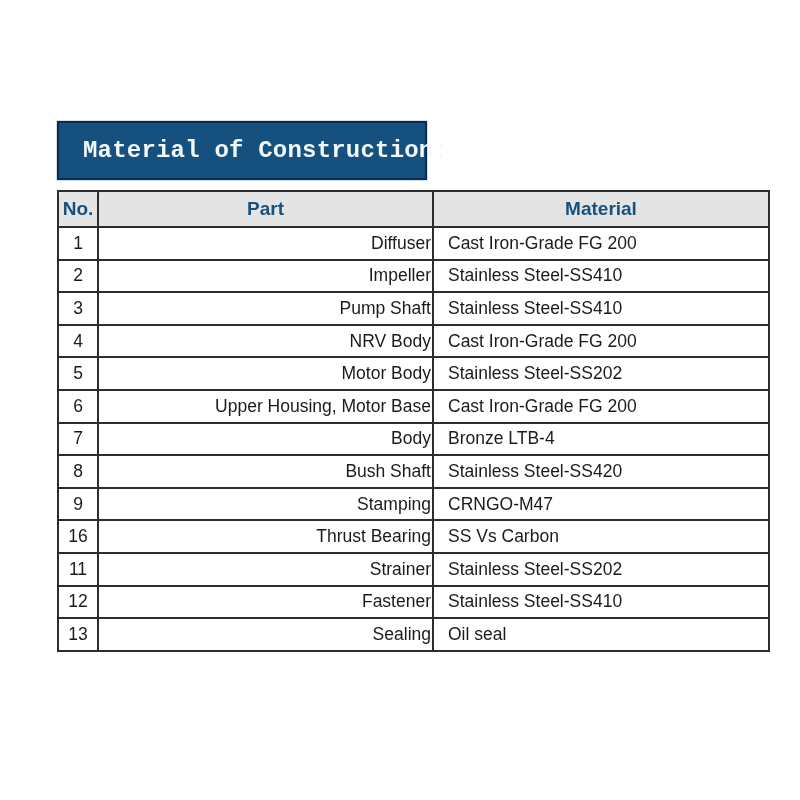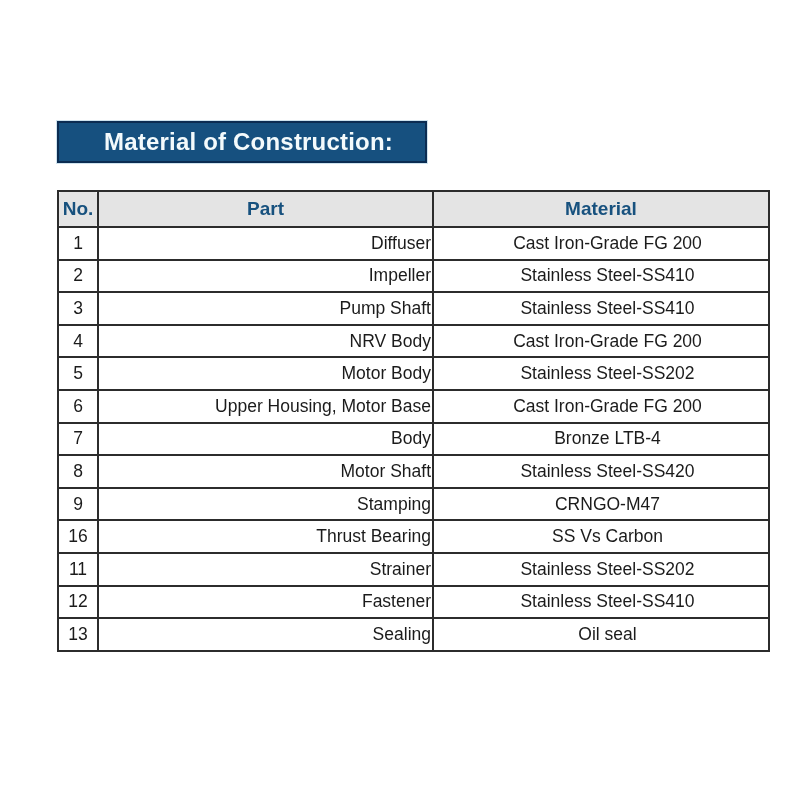--- a/index.html
+++ b/index.html
@@ -22,28 +22,29 @@
     width:800px;
     height:800px;
     background:var(--page-bg);
     overflow:hidden;
   }
   .title-banner{
     position:absolute;
     left:57px;
     top:121px;
     width:370px;
-    height:42px;
+    height:59px;
     box-sizing:border-box;
     background:var(--banner-bg);
     border:2px solid var(--banner-border);
     display:flex;
     align-items:center;
-    padding-left:45px;
+    padding-left:24px;
     box-shadow:0 0 0 1px #cfe3ee;
+    font-family:Liberation Mono, monospace;
   }
   .title-banner span{
     color:var(--banner-text);
     font-size:24px;
     font-weight:bold;
     letter-spacing:0.2px;
     white-space:nowrap;
   }
   table.moc-table{
     position:absolute;
@@ -74,21 +75,21 @@
     color:var(--body-text);
     font-size:17.5px;
     font-weight:normal;
     vertical-align:middle;
   }
   .col-no{width:40px;border-radius:6px;}
   .col-part{width:335px;}
   .col-material{width:336px;}
   td.col-no{text-align:center;}
   td.col-part{text-align:right;padding-left:13px;}
-  td.col-material{text-align:center;padding-left:14px;border-radius:7px;}
+  td.col-material{text-align:left;padding-left:14px;border-radius:7px;}
 </style>
 </head>
 <body>
 
 <div class="page">
   <div class="title-banner">
     <span>Material of Construction:</span>
   </div>
 
   <table class="moc-table">
@@ -130,21 +131,21 @@
           <td class="col-part">Upper Housing, Motor Base</td>
           <td class="col-material">Cast Iron-Grade FG 200</td>
         </tr>
         <tr>
           <td class="col-no">7</td>
           <td class="col-part">Body</td>
           <td class="col-material">Bronze LTB-4</td>
         </tr>
         <tr>
           <td class="col-no">8</td>
-          <td class="col-part">Motor Shaft</td>
+          <td class="col-part">Bush Shaft</td>
           <td class="col-material">Stainless Steel-SS420</td>
         </tr>
         <tr>
           <td class="col-no">9</td>
           <td class="col-part">Stamping</td>
           <td class="col-material">CRNGO-M47</td>
         </tr>
         <tr>
           <td class="col-no">16</td>
           <td class="col-part">Thrust Bearing</td>

